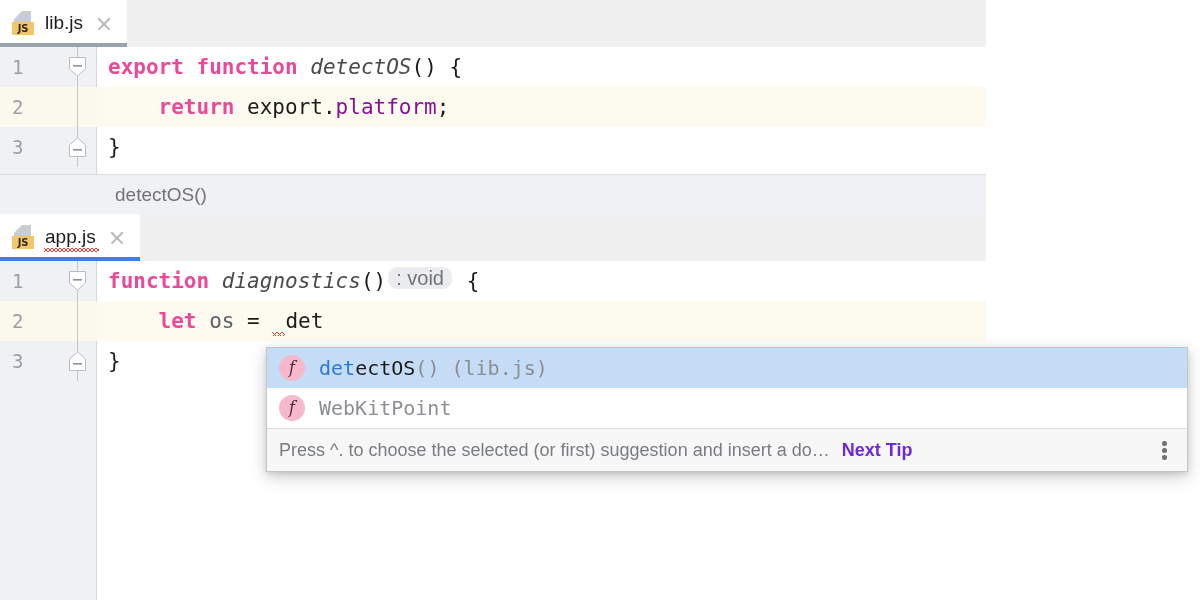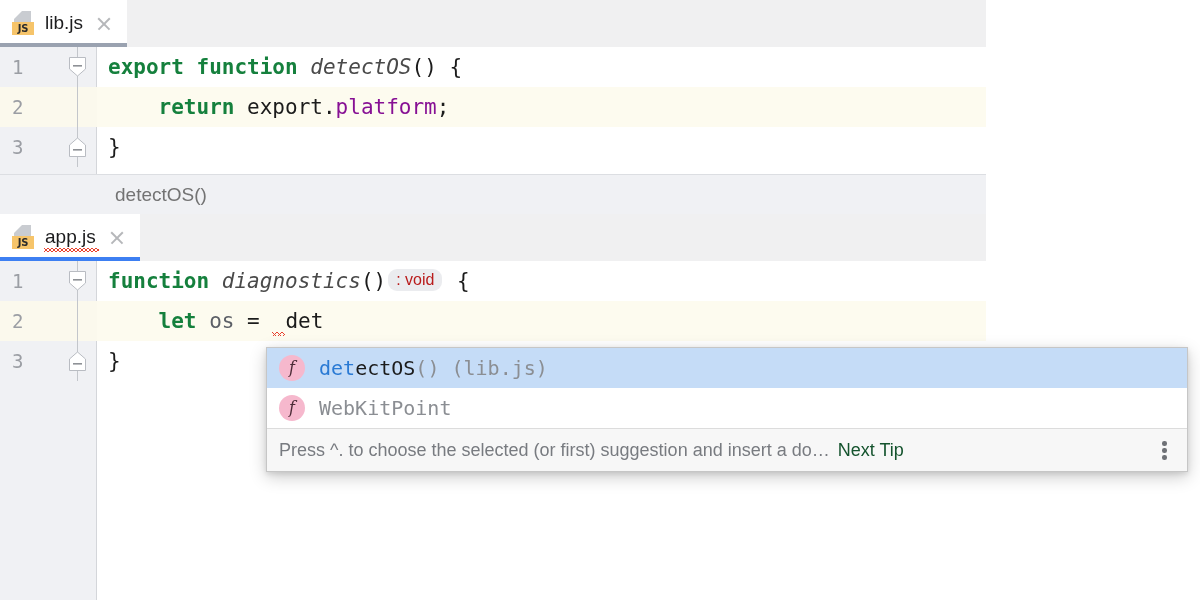--- a/index.html
+++ b/index.html
@@ -219,34 +219,34 @@
     position: relative;
     z-index: 2;
     font-family: "DejaVu Sans Mono", monospace;
     font-size: 21px;
     line-height: 40px;
     white-space: pre;
     color: #1b1b1b;
     padding-left: 11px;
   }
 
-  .kw      { color: #15803d; font-weight: bold; }
+  .kw      { color: #ec4899; font-weight: bold; }
   .fn-def  { color: #4a4a4a; font-style: italic; }
   .prop    { color: #871094; }
   .ident   { color: #1b1b1b; }
   .local   { color: #5c5f66; }
   .punct   { color: #1b1b1b; }
 
   .inlay {
     display: inline-block;
     background: #ebecef;
-    color: #b91c1c;
+    color: #737373;
     border-radius: 9px;
     font-family: "Liberation Sans", sans-serif;
-    font-size: 16px;
+    font-size: 20px;
     line-height: 22px;
     padding: 0 8px;
     vertical-align: 3px;
     margin: 0 2px;
   }
 
   .err-squiggle {
     position: relative;
     display: inline-block;
     width: 13px;
@@ -348,31 +348,32 @@
     background: #f7f7f7;
     border-top: 1px solid #dcdcdc;
     display: flex;
     align-items: center;
     padding: 0 12px 0 12px;
     box-sizing: border-box;
     font-size: 18px;
     color: #787b80;
     white-space: nowrap;
     overflow: hidden;
+    gap: 12px;
   }
   .footer-text {
     flex: 0 1 auto;
     overflow: hidden;
     text-overflow: ellipsis;
   }
   .footer-link {
-    color: #14532d;
-    margin-left: 8px;
+    color: #6d28d9;
     flex: 0 0 auto;
     cursor: pointer;
+    font-weight: bold;
   }
   .footer-spacer { flex: 1 1 auto; }
   .kebab {
     width: 22px;
     height: 26px;
     flex: 0 0 auto;
     position: relative;
   }
   .kebab i {
     position: absolute;

